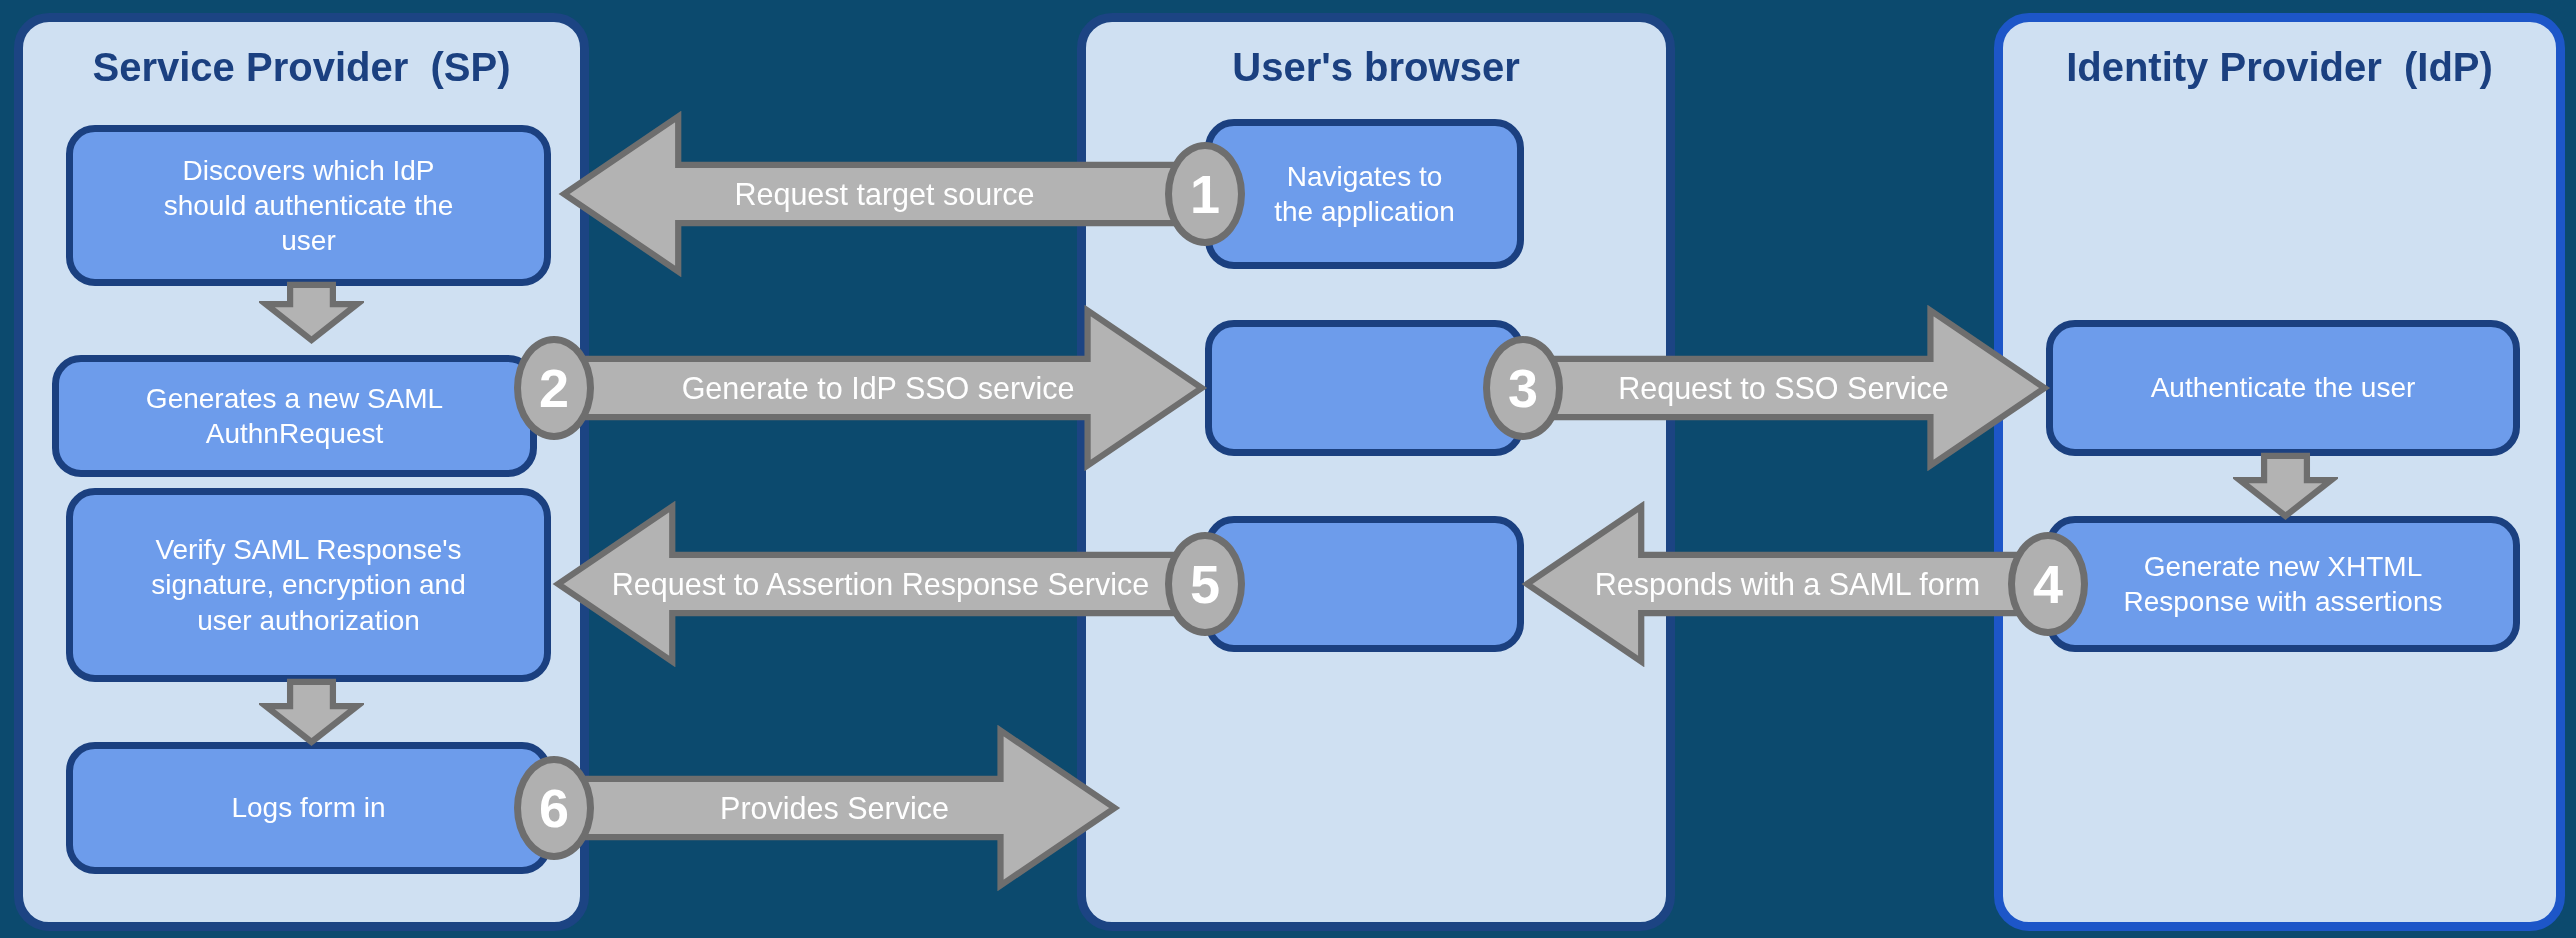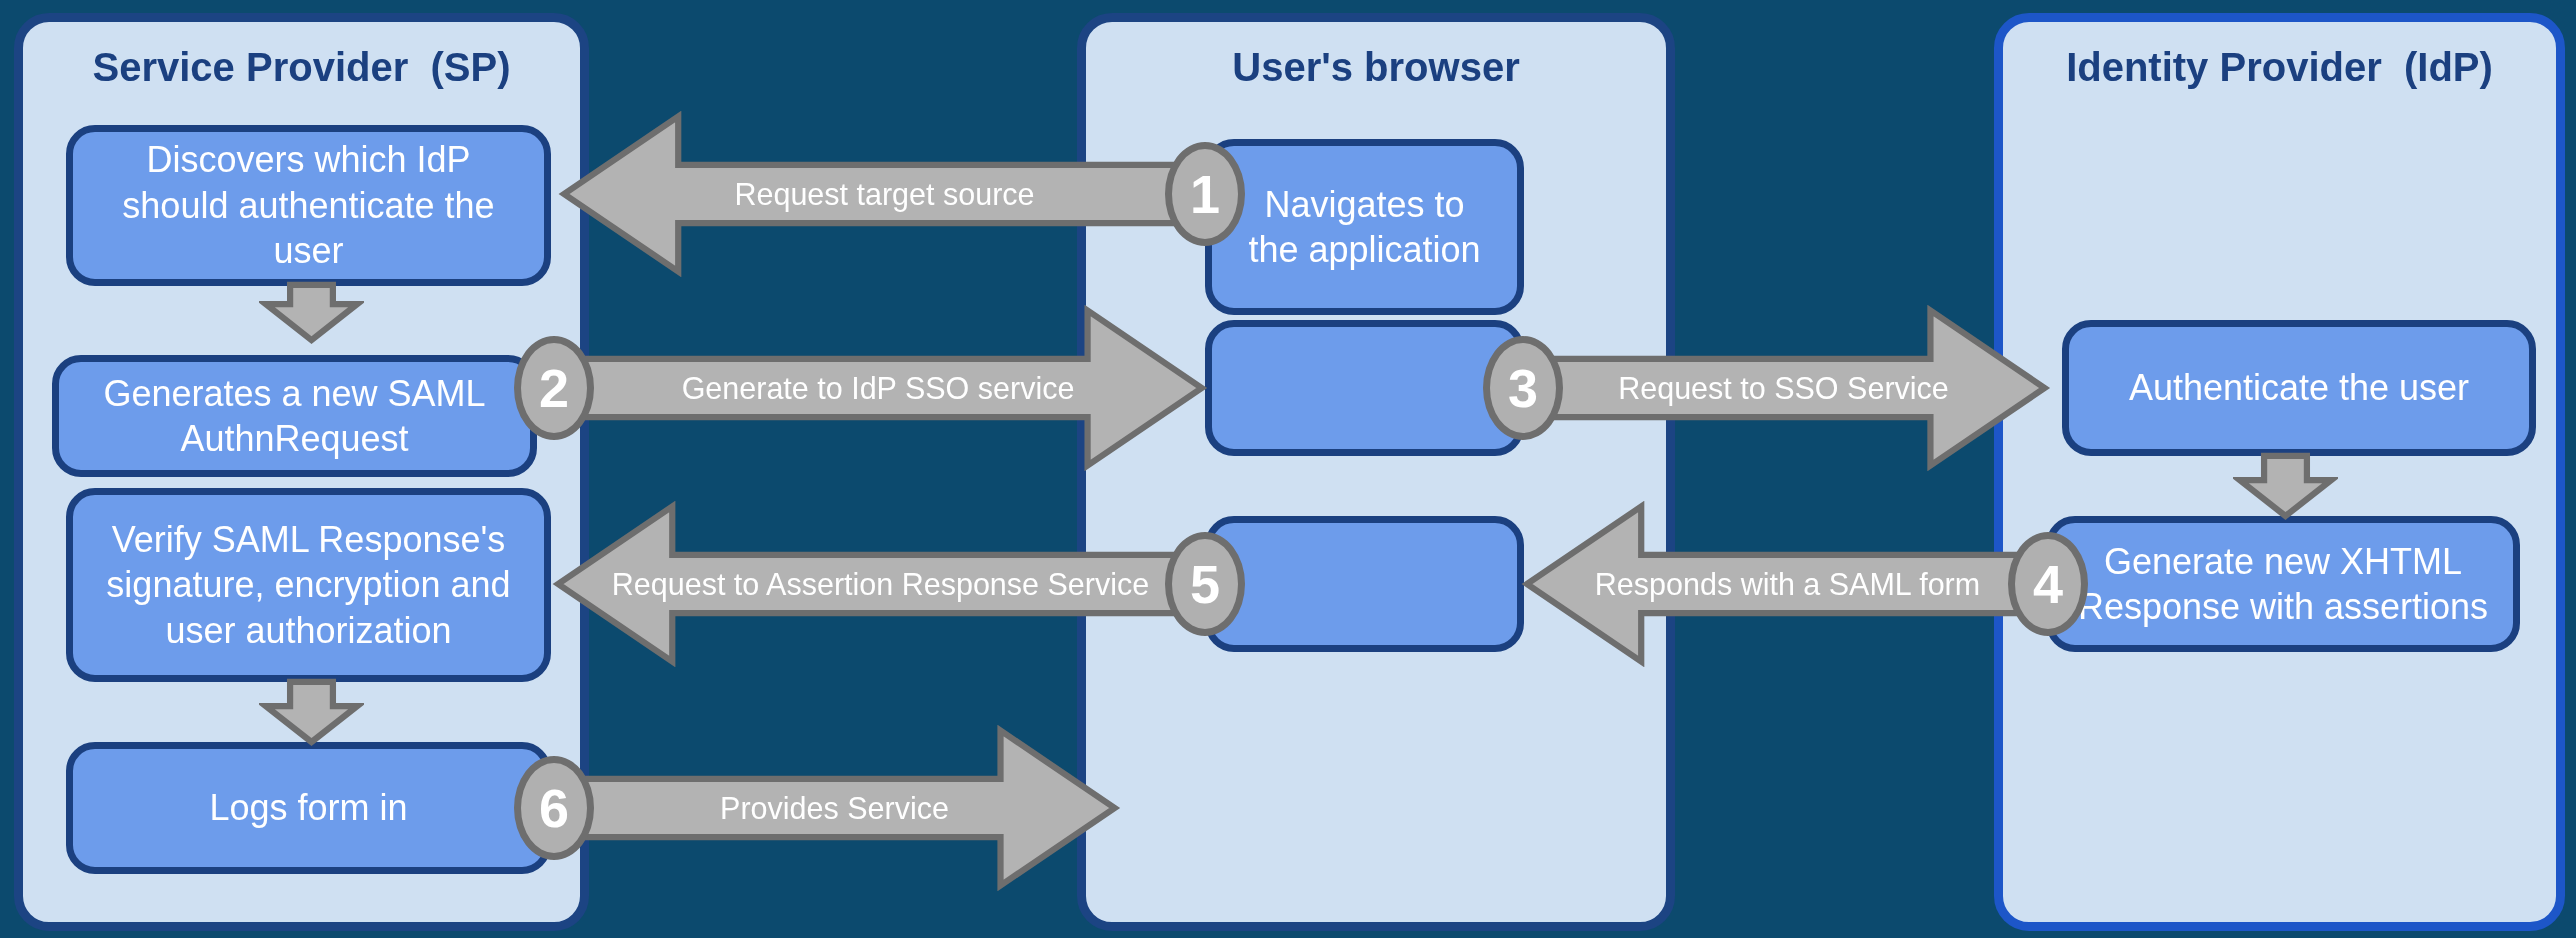--- a/index.html
+++ b/index.html
@@ -12,21 +12,21 @@
     border:9px solid #1c4483;border-radius:35px;box-sizing:border-box;
   }
   .lane.idp-border{border-color:#1d56c8;}
   .lane-title{
     position:absolute;left:0;top:23.5px;width:100%;text-align:center;
     font-size:40px;font-weight:bold;color:#1b4080;white-space:pre;
   }
   .node{
     position:absolute;display:flex;align-items:center;justify-content:center;
     text-align:center;background:#6d9ceb;border:7px solid #1b4080;border-radius:29px;
-    box-sizing:border-box;color:#ffffff;font-size:36px;line-height:1.26;white-space:pre-line;
+    box-sizing:border-box;color:#ffffff;font-size:28px;line-height:1.26;white-space:pre-line;
     z-index:2;
   }
   .h-arrow,.v-arrow{position:absolute;z-index:3;}
   .arrow-label{
     position:absolute;color:#ffffff;font-size:30.5px;white-space:nowrap;
     text-align:center;z-index:5;transform:translateY(-50%);
   }
   .badge{
     position:absolute;width:80px;height:104px;background:#b0b0b0;
     border:7.6px solid #6e6e6e;border-radius:50%;box-sizing:border-box;
@@ -49,25 +49,25 @@
     </div>
     <div class="node" style="left: 66px; top: 125px; width: 485px; height: 161px;">Discovers which IdP
 should authenticate the
 user</div>
     <div class="node" style="left: 52px; top: 341px; width: 485px; height: 122px; margin-top: 14px;">Generates a new SAML
 AuthnRequest</div>
     <div class="node" style="left: 66px; top: 488px; width: 485px; height: 194px;">Verify SAML Response's
 signature, encryption and
 user authorization</div>
     <div class="node" style="left: 66px; top: 742px; width: 485px; height: 132px;">Logs form in</div>
-    <div class="node" style="left: 1205px; top: 119px; width: 319px; height: 176px; margin-top: 20px;">Navigates to
+    <div class="node" style="left: 1205px; top: 119px; width: 319px; height: 150px;">Navigates to
 the application</div>
     <div class="node" style="left: 1205px; top: 320px; width: 319px; height: 136px;"></div>
     <div class="node" style="left: 1205px; top: 516px; width: 319px; height: 136px;"></div>
-    <div class="node" style="left: 2046px; top: 320px; width: 474px; height: 136px; margin-left: 16px;">Authenticate the user</div>
+    <div class="node" style="left: 2046px; top: 320px; width: 474px; height: 136px;">Authenticate the user</div>
     <div class="node" style="left: 2046px; top: 516px; width: 474px; height: 136px;">Generate new XHTML
 Response with assertions</div>
     <div class="h-arrow" style="left: 557px; top: 111px;"><svg width="654" height="166" viewBox="0 0 945 240">
         <polygon points="935,78 175,78 175,8 10,120 175,232 175,162 935,162" fill="#b3b3b3" stroke="#6e6e6e" stroke-width="9"></polygon>
       </svg></div>
     <div class="arrow-label" style="left: 564px; width: 641px; top: 194px; text-align: center;">Request target source</div>
     <div class="h-arrow" style="left: 547px; top: 305px;"><svg width="662" height="166" viewBox="0 0 956 240">
         <polygon points="10,78 781,78 781,8 946,120 781,232 781,162 10,162" fill="#b3b3b3" stroke="#6e6e6e" stroke-width="9"></polygon>
       </svg></div>
     <div class="arrow-label" style="left: 554px; width: 648px; top: 388px;">Generate to IdP SSO service</div>

